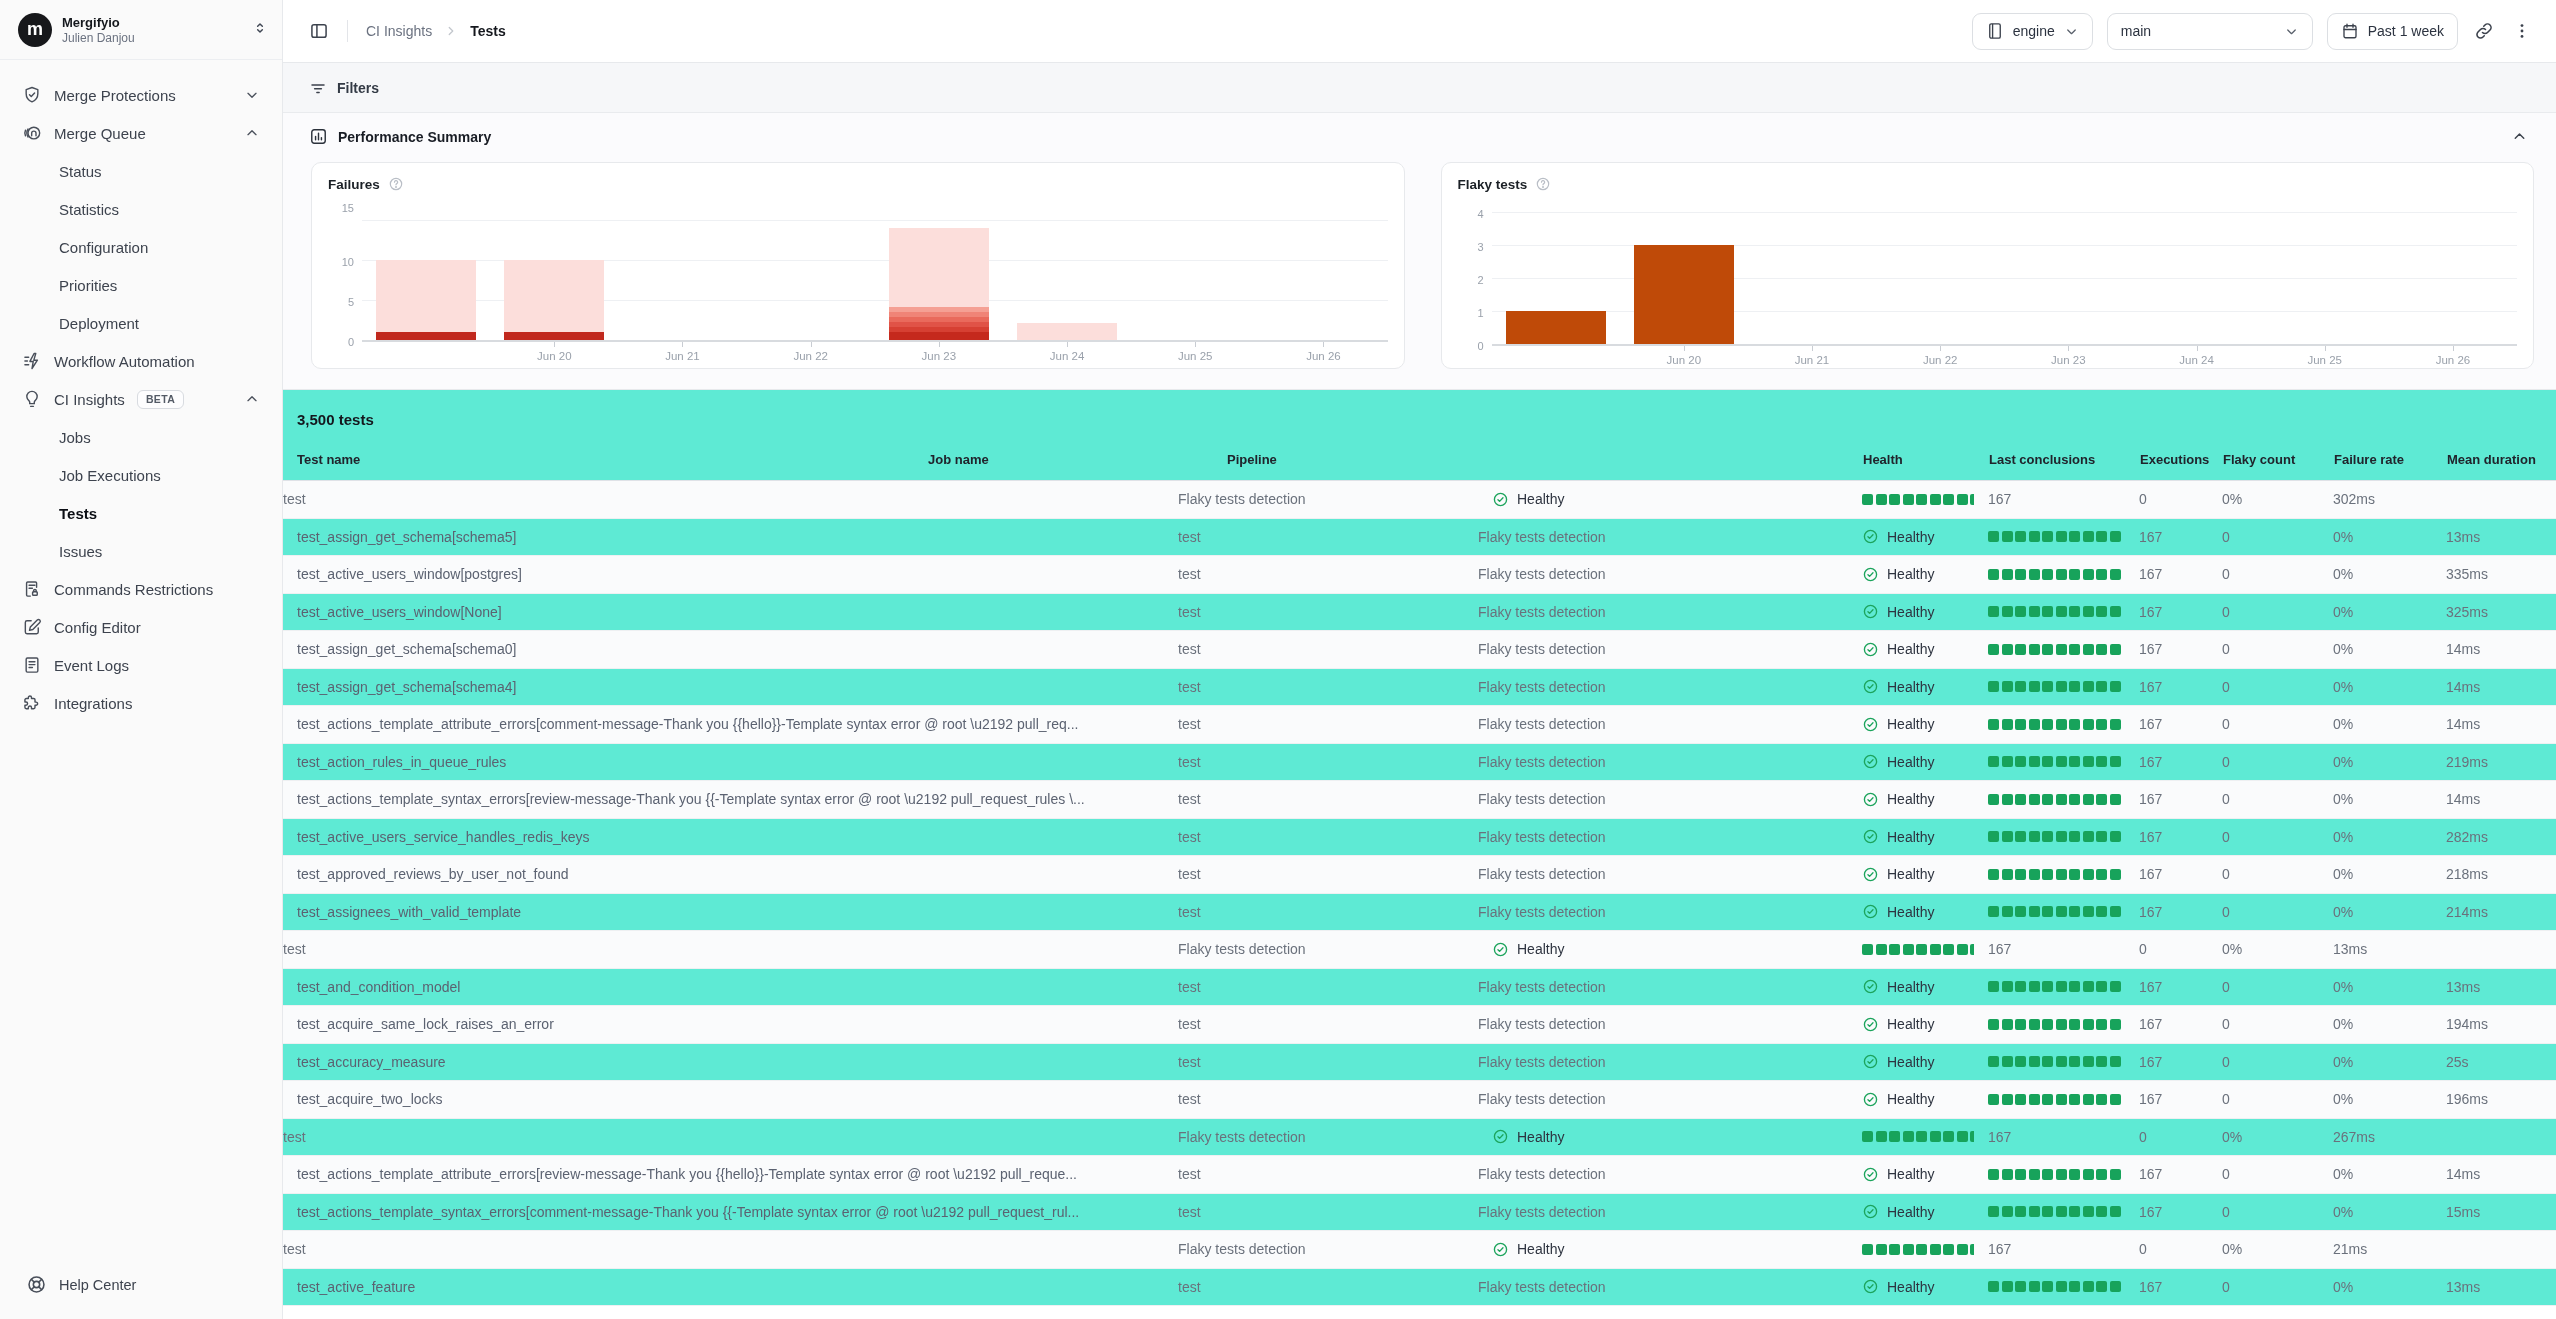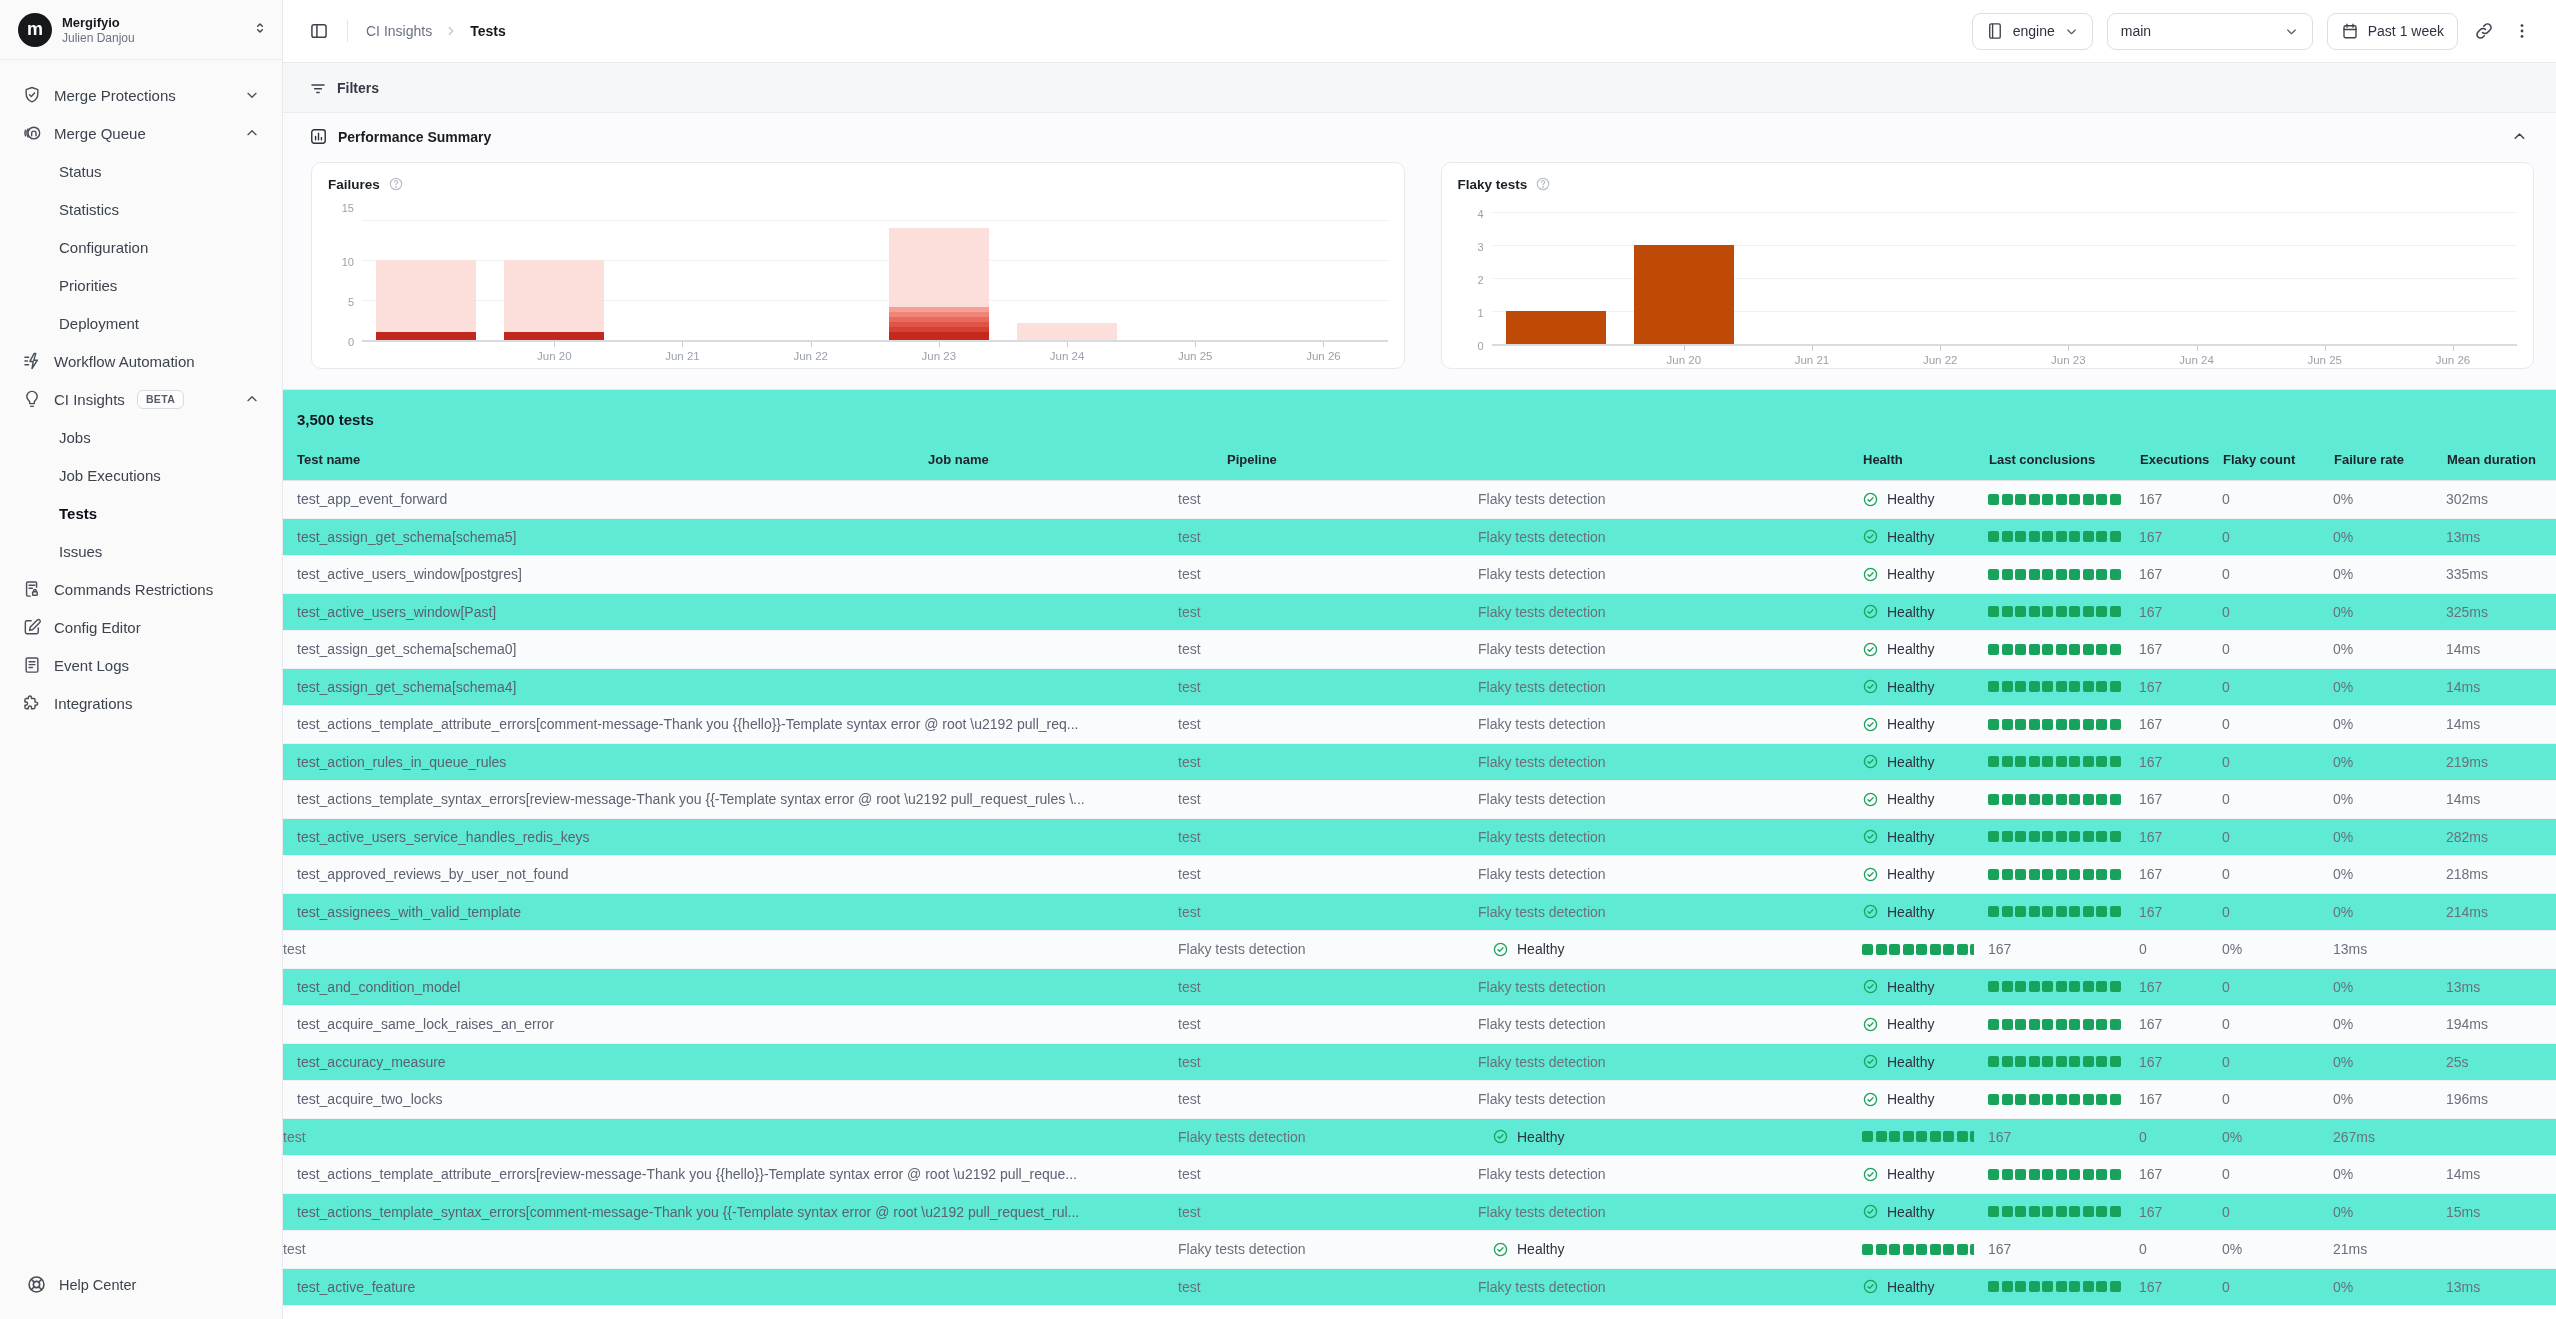--- a/index.html
+++ b/index.html
@@ -468,21 +468,20 @@
           <div class="th">Pipeline</div>
           <div class="th">Health</div>
           <div class="th">Last conclusions</div>
           <div class="th">Executions</div>
           <div class="th">Flaky count</div>
           <div class="th">Failure rate</div>
           <div class="th">Mean duration</div>
         </div>
       <div id="tbody">
           <div class="trow">
-            <div class="td name">test_app_event_forward</div>
             <div class="td job">test</div>
             <div class="td pipe">Flaky tests detection</div>
             <div class="td health">
               <span class="ic">
                 <svg width="17" height="17" viewBox="0 0 24 24" fill="none" stroke="currentColor" stroke-width="1.9" stroke-linecap="round" stroke-linejoin="round">
                   <circle cx="12" cy="12" r="8.6"></circle>
                   <path d="M8.4 12.3l2.3 2.3 4.8-5"></path>
                 </svg>
               </span>
               <span>Healthy</span>
@@ -558,21 +557,21 @@
               <span class="sq" style="background: rgb(23, 163, 91);"></span>
               <span class="sq" style="background: rgb(23, 163, 91);"></span>
               <span class="sq" style="background: rgb(23, 163, 91);"></span>
             </div>
             <div class="td pad">167</div>
             <div class="td pad">0</div>
             <div class="td pad">0%</div>
             <div class="td pad">335ms</div>
           </div>
           <div class="trow">
-            <div class="td name">test_active_users_window[Past]</div>
+            <div class="td name">test_active_users_window[None]</div>
             <div class="td job">test</div>
             <div class="td pipe">Flaky tests detection</div>
             <div class="td health">
               <span class="ic">
                 <svg width="17" height="17" viewBox="0 0 24 24" fill="none" stroke="currentColor" stroke-width="1.9" stroke-linecap="round" stroke-linejoin="round">
                   <circle cx="12" cy="12" r="8.6"></circle>
                   <path d="M8.4 12.3l2.3 2.3 4.8-5"></path>
                 </svg>
               </span>
               <span>Healthy</span>

